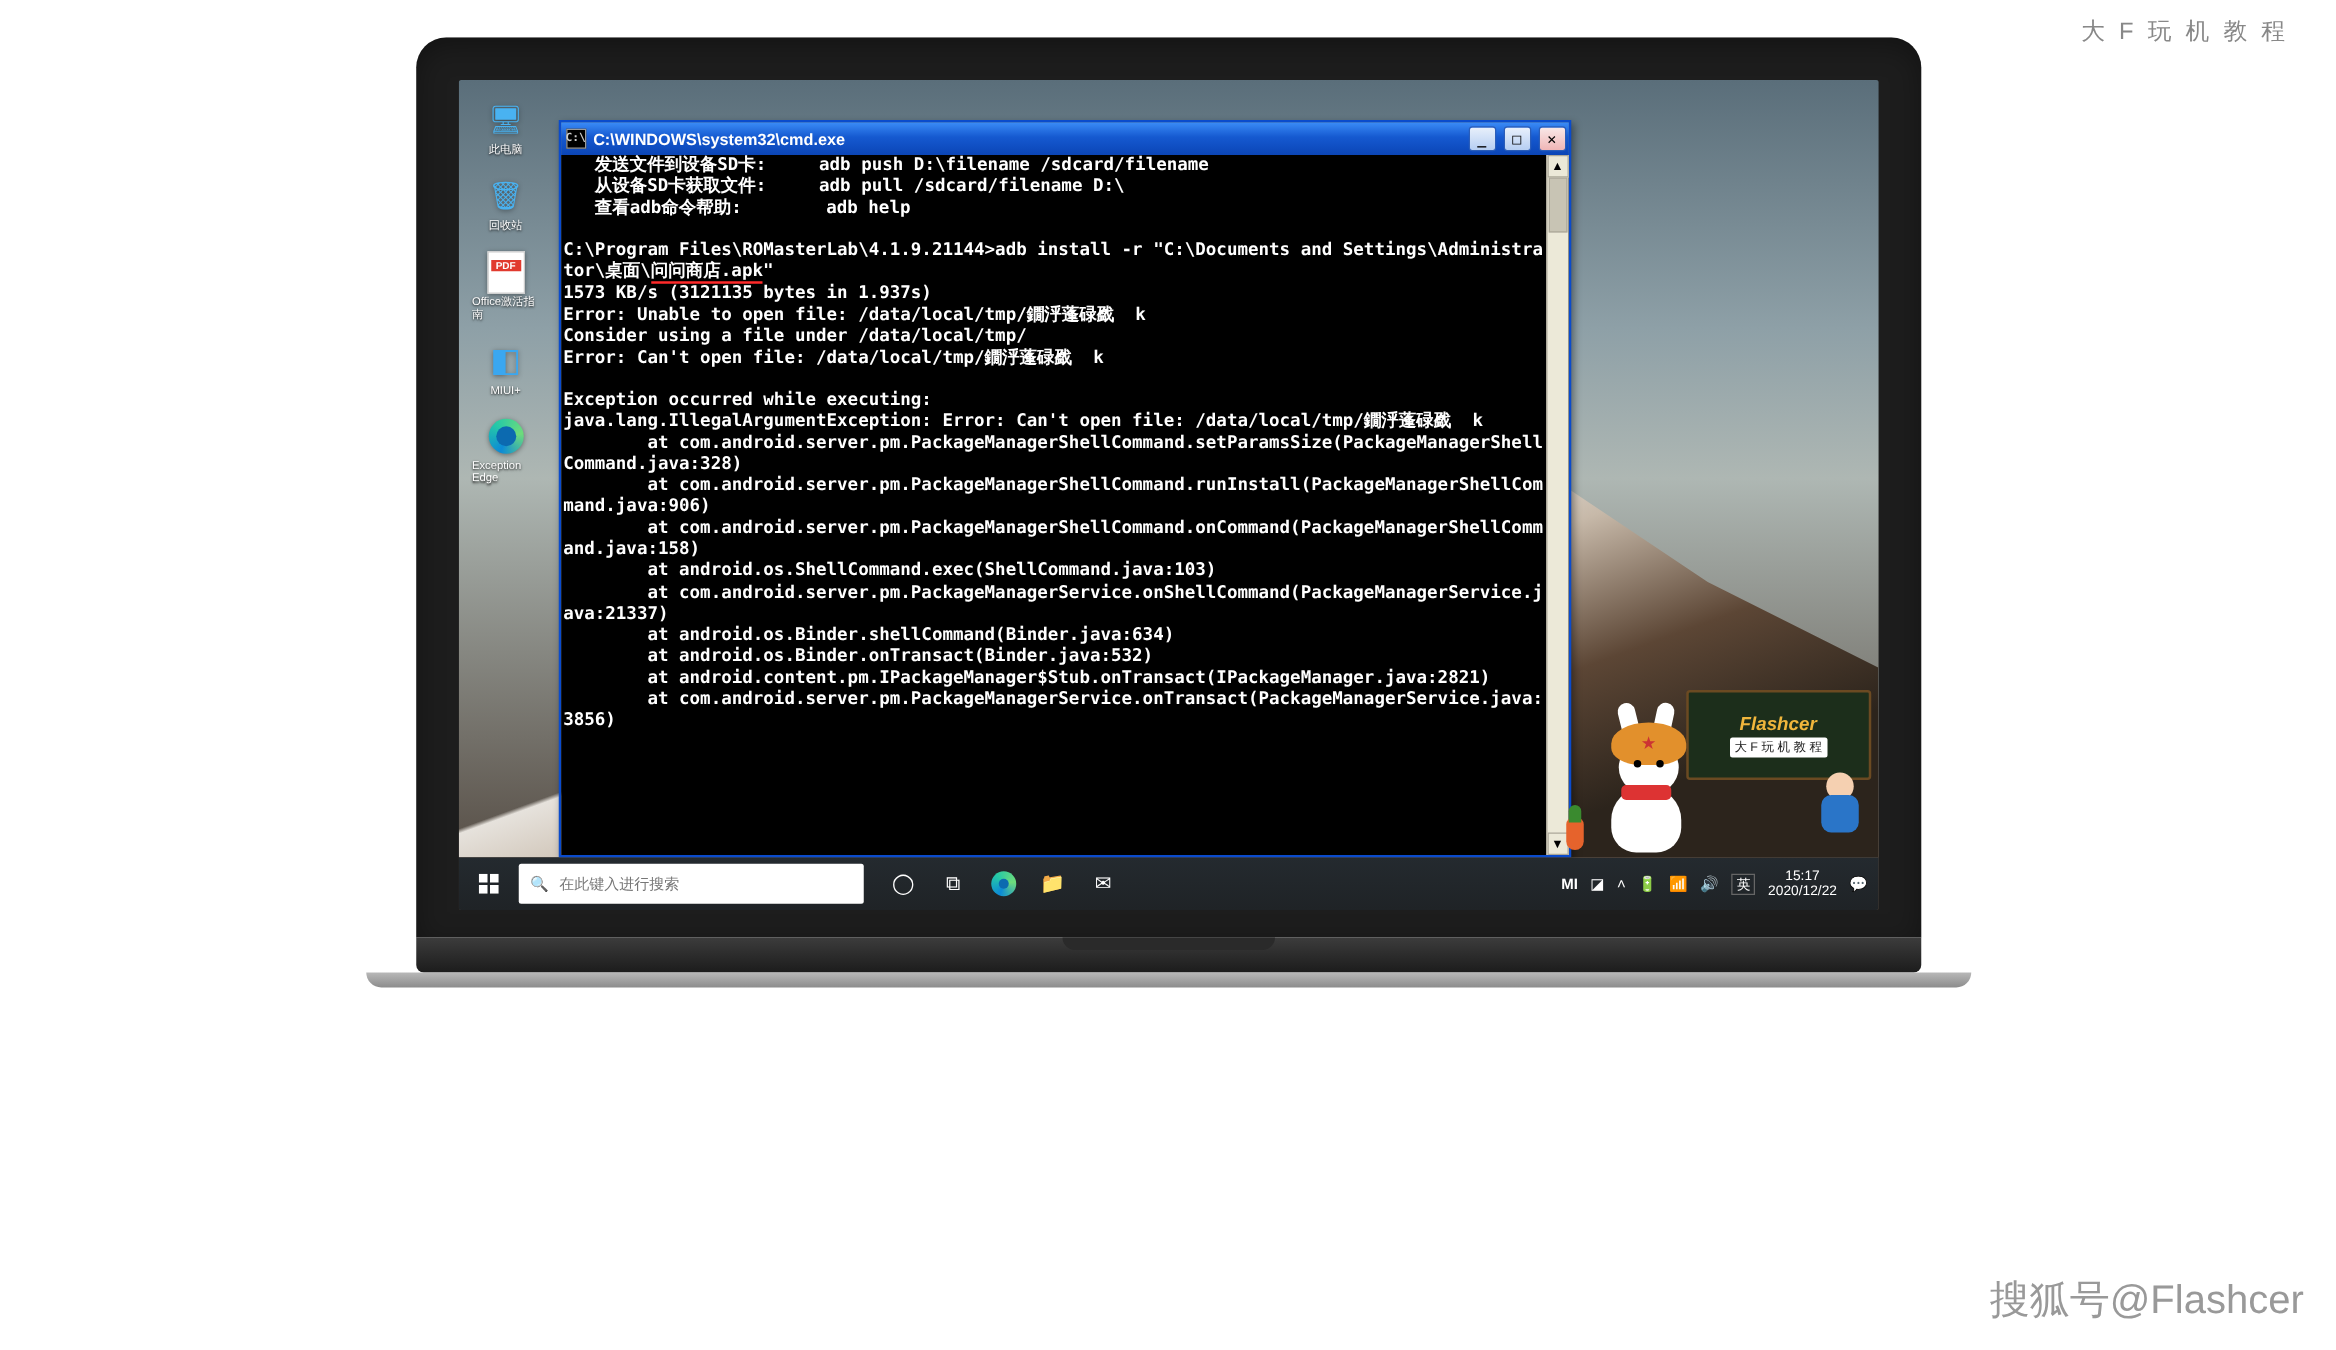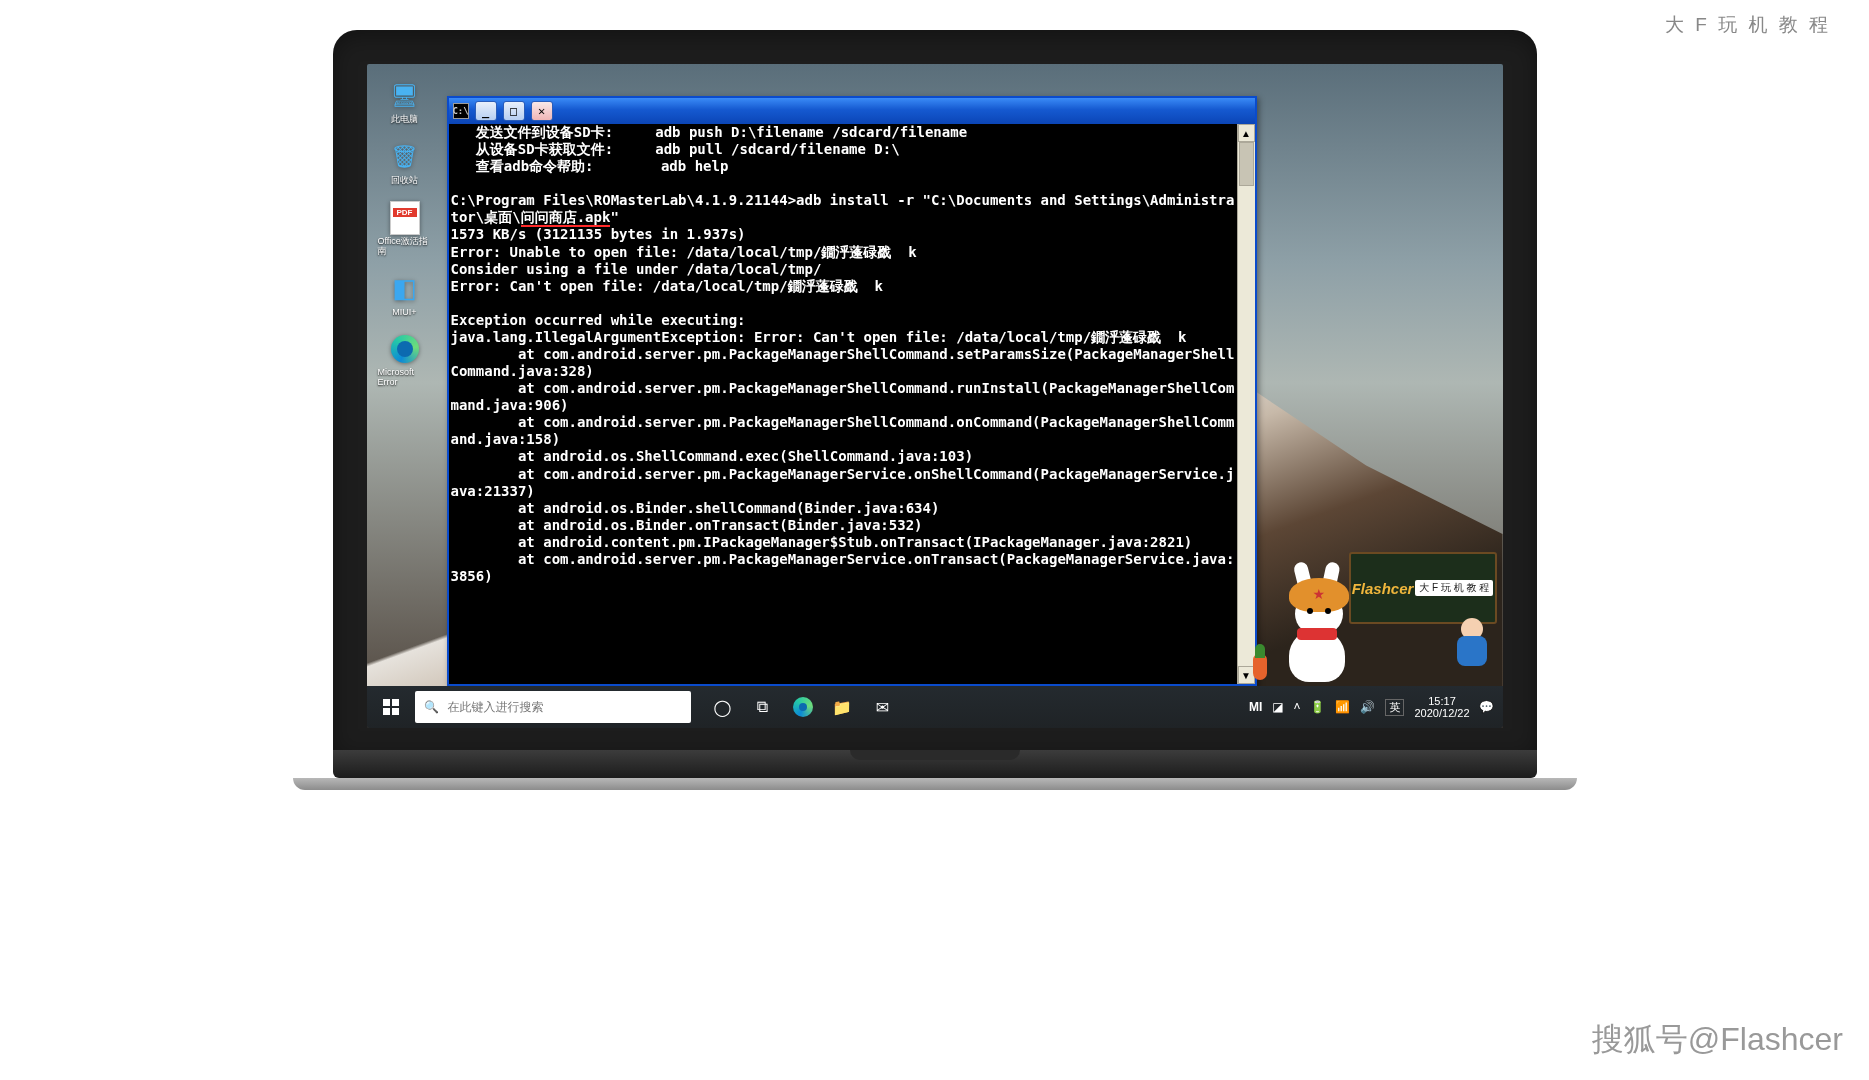--- a/index.html
+++ b/index.html
@@ -147,21 +147,21 @@
 
   
   .mascot{
     position:absolute;bottom:42px;right:6px;z-index:4;
     width:250px;height:140px;pointer-events:none;
   }
   .board{
     position:absolute;right:0;top:6px;width:148px;height:72px;
     background:#1c2e1b;border:2px solid #6b4a22;border-radius:3px;
     color:#f0b63c;font-weight:bold;font-style:italic;
-    display:flex;flex-direction:row;align-items:center;justify-content:center;gap:2px;
+    display:flex;flex-direction:column;align-items:center;justify-content:center;gap:2px;
     font-size:15px;
   }
   .board .sub{background:#fff;color:#222;font-style:normal;font-size:10px;padding:1px 4px;border-radius:2px;font-weight:normal;}
   .bunny{
     position:absolute;left:20px;bottom:0;width:100px;height:120px;
   }
   .bunny .head{position:absolute;top:26px;left:28px;width:48px;height:44px;background:#fff;border-radius:50%;}
   .bunny .earL,.bunny .earR{position:absolute;top:-4px;width:14px;height:38px;background:#fff;border-radius:8px;}
   .bunny .earL{left:30px;transform:rotate(-14deg);}
   .bunny .earR{left:56px;transform:rotate(12deg);}
@@ -246,27 +246,28 @@
           <div class="lbl">Office激活指南</div>
         </div>
         <div class="dicon">
           <div class="gl" style="color:#3aa7f0;font-size:26px;">◧</div>
           <div class="lbl">MIUI+</div>
         </div>
         <div class="dicon">
           <div class="gl">
               <div class="edge-badge"></div>
             </div>
-          <div class="lbl">Microsoft Error</div>
+          <div class="lbl">Exception Edge</div>
         </div>
       </div>
 
       <div class="cmdwin">
         <div class="titlebar">
           <div class="ico">C:\</div>
+          <div class="title">C:\WINDOWS\system32\cmd.exe</div>
           <div class="tbtn">_</div>
           <div class="tbtn">□</div>
           <div class="tbtn close">✕</div>
         </div>
         <div class="cmdbody">
           <div class="cmdtext" id="cmdtext">   发送文件到设备SD卡:     adb push D:\filename /sdcard/filename
    从设备SD卡获取文件:     adb pull /sdcard/filename D:\
    查看adb命令帮助:        adb help
 
 C:\Program Files\ROMasterLab\4.1.9.21144&gt;adb install -r "C:\Documents and Settings\Administrator\桌面\<span class="underline">问问商店.apk</span>"

